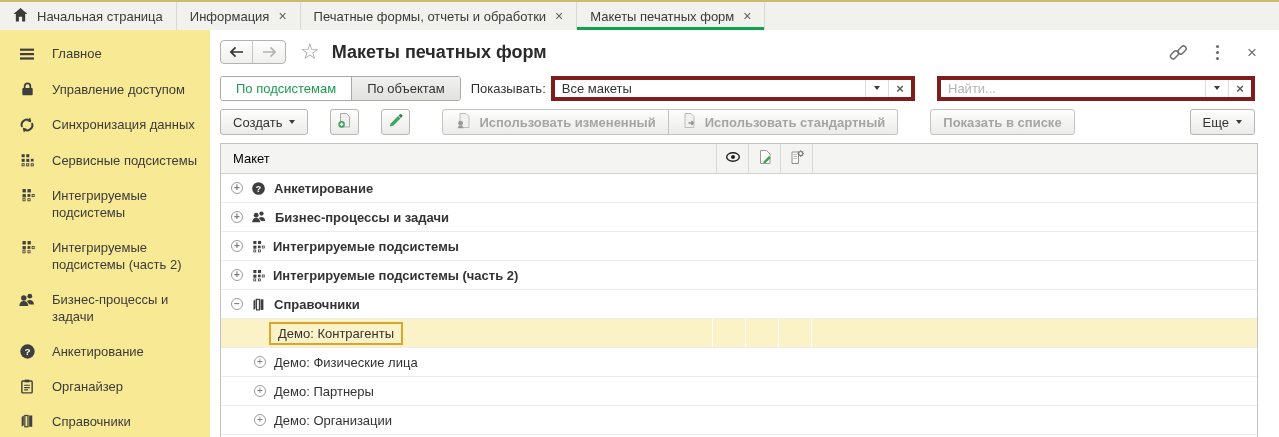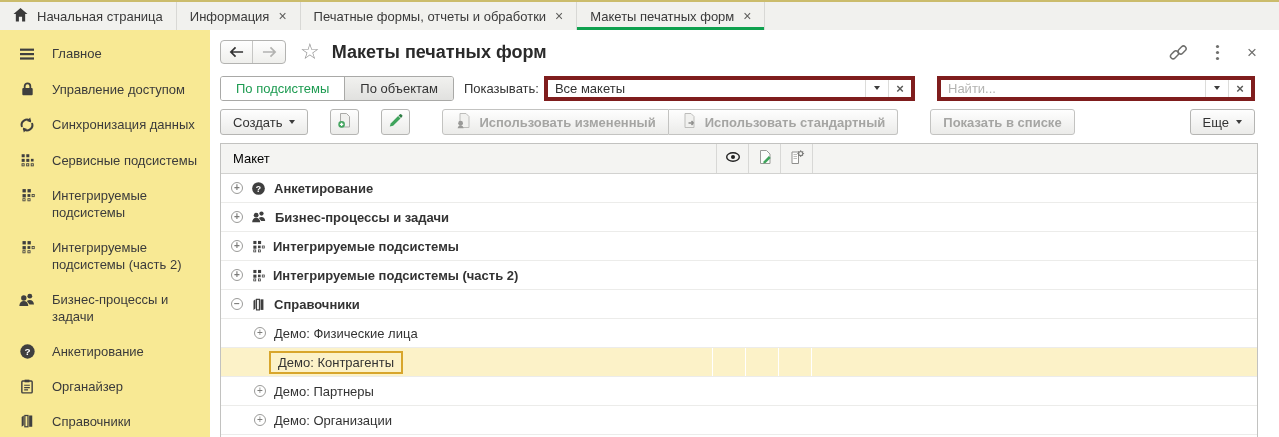--- a/index.html
+++ b/index.html
@@ -313,21 +313,21 @@
               <circle cx="2.5" cy="8.5" r="1.6"></circle>
               <circle cx="2.5" cy="14.5" r="1.6"></circle>
             </svg>
         </span>
         <span class="hicon x-glyph">×</span>
       </div>
     </div>
 
     <div class="filter-row">
       <div class="seg">
-        <div class="seg-btn seg-active">По подсистемы</div>
+        <div class="seg-btn seg-active">По подсистемам</div>
         <div class="seg-btn seg-inactive">По объектам</div>
       </div>
       <span class="show-label">Показывать:</span>
       <div class="combo grow">
         <input type="text" value="Все макеты" style="">
         <div class="combo-btn">
             <span class="caret-down"></span>
           </div>
         <div class="combo-btn">
             <span class="small-x">×</span>
@@ -528,34 +528,34 @@
               </svg>
           </span>
           <span class="row-label">Справочники</span>
         </div>
         <div class="row-cell"></div>
         <div class="row-cell"></div>
         <div class="row-cell"></div>
         <div class="row-rest"></div>
       </div>
 
+      <div class="row selected">
+        <div class="row-name">
+          <span class="sel-box">Демо: Контрагенты</span>
+        </div>
+        <div class="row-cell"></div>
+        <div class="row-cell"></div>
+        <div class="row-cell"></div>
+        <div class="row-rest"></div>
+      </div>
+
       <div class="row child">
         <div class="row-name">
           <span class="exp plus"></span>
           <span class="row-label">Демо: Физические лица</span>
-        </div>
-        <div class="row-cell"></div>
-        <div class="row-cell"></div>
-        <div class="row-cell"></div>
-        <div class="row-rest"></div>
-      </div>
-
-      <div class="row selected">
-        <div class="row-name">
-          <span class="sel-box">Демо: Контрагенты</span>
         </div>
         <div class="row-cell"></div>
         <div class="row-cell"></div>
         <div class="row-cell"></div>
         <div class="row-rest"></div>
       </div>
 
       <div class="row child">
         <div class="row-name">
           <span class="exp plus"></span>

